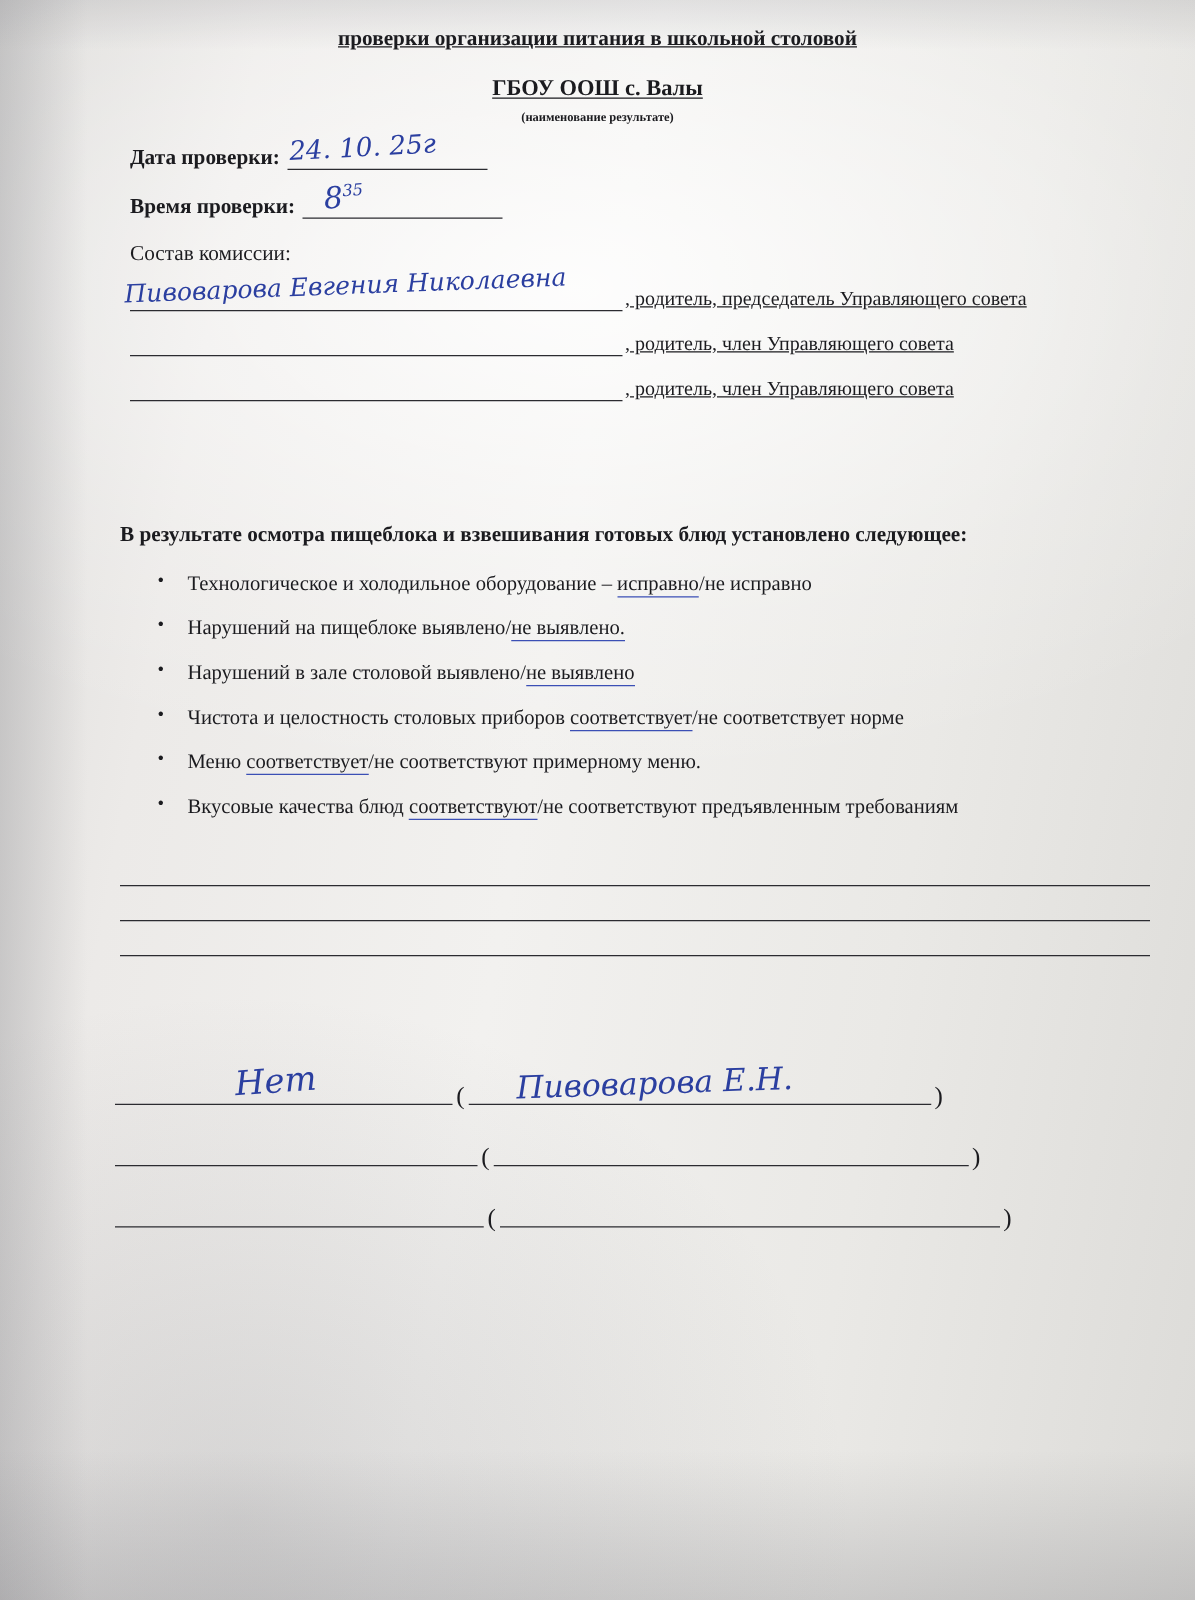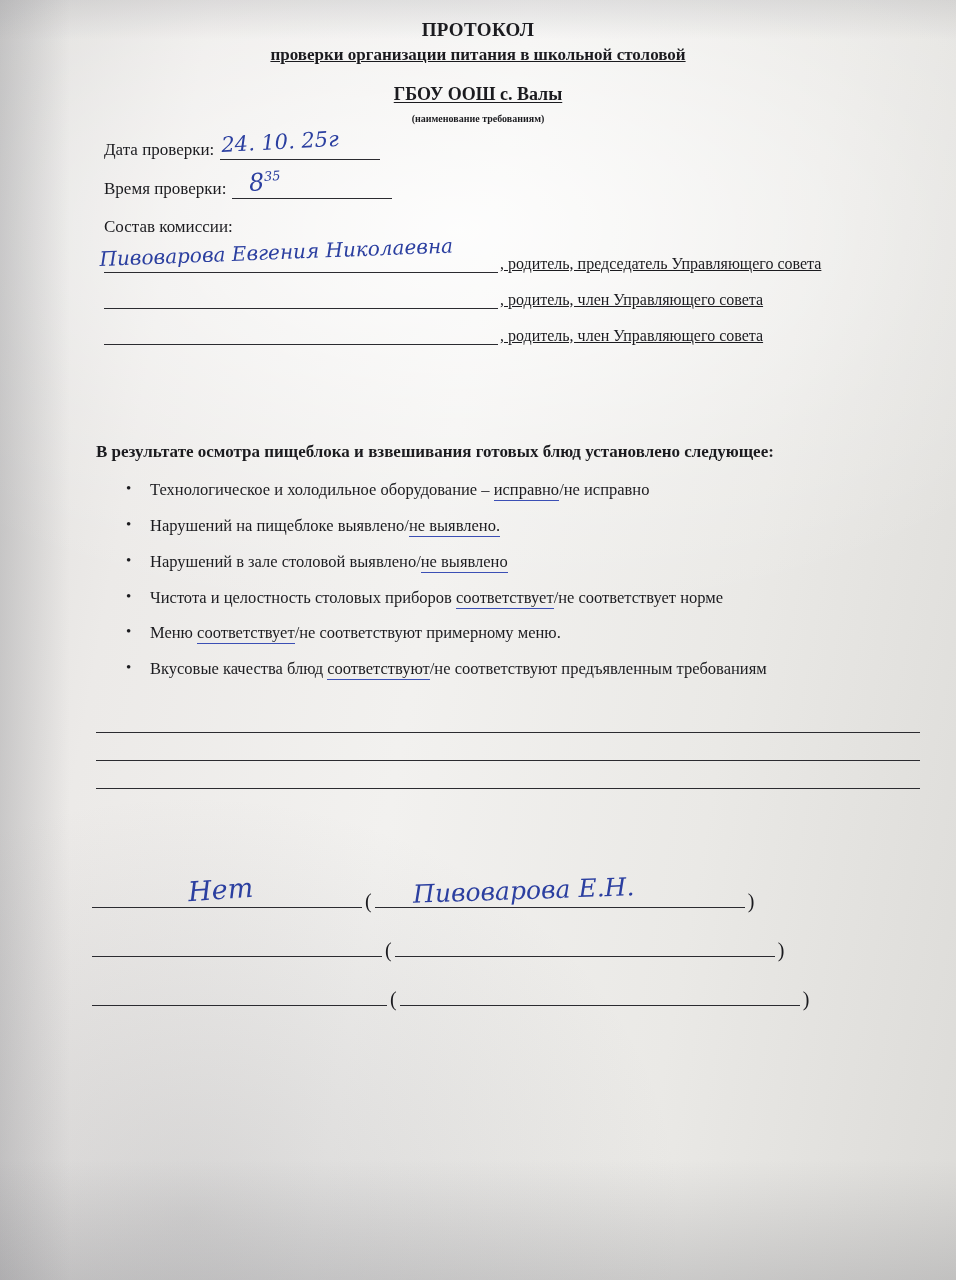--- a/index.html
+++ b/index.html
@@ -88,21 +88,21 @@
     padding-right: 40px;
   }
   .field-row {
     display: flex;
     align-items: flex-end;
     margin-bottom: 18px;
     position: relative;
   }
   .field-label {
     font-size: 17px;
-    font-weight: normal;
+    font-weight: bold;
     white-space: nowrap;
   }
   .field-line {
     flex: 0 0 auto;
     width: 160px;
     border-bottom: 1.5px solid #2b2b30;
     height: 20px;
     margin-left: 6px;
     position: relative;
   }
@@ -229,24 +229,23 @@
 
 <div class="page">
   <div class="paper-light"></div>
   <div class="paper-shadow-left"></div>
   <div class="paper-shadow-top"></div>
   <div class="paper-shadow-bottom"></div>
 
   <div class="content">
 
     <div class="title-block">
-      <div class="title-main">ПРОТОКОЛ</div>
       <div class="title-sub">проверки организации питания в школьной столовой</div>
       <div class="title-org">ГБОУ ООШ с. Валы</div>
-      <div class="title-note">(наименование требованиям)</div>
+      <div class="title-note">(наименование результате)</div>
     </div>
 
     <div class="fields">
       <div class="field-row">
         <span class="field-label">Дата проверки:</span>
         <span class="field-line">
           <span class="hand" style="left:2px; bottom:2px; font-size:21px; transform: rotate(-3deg);">24. 10. 25г</span>
         </span>
       </div>
 

